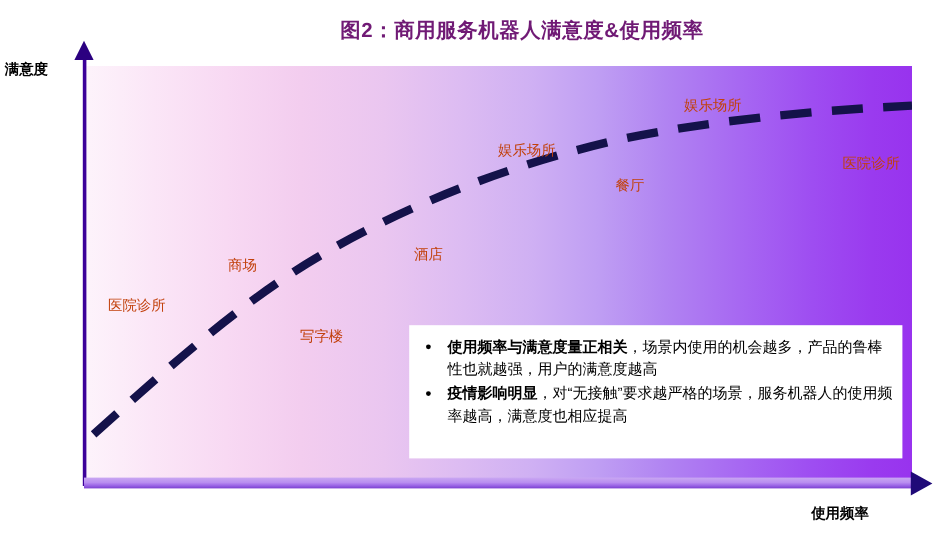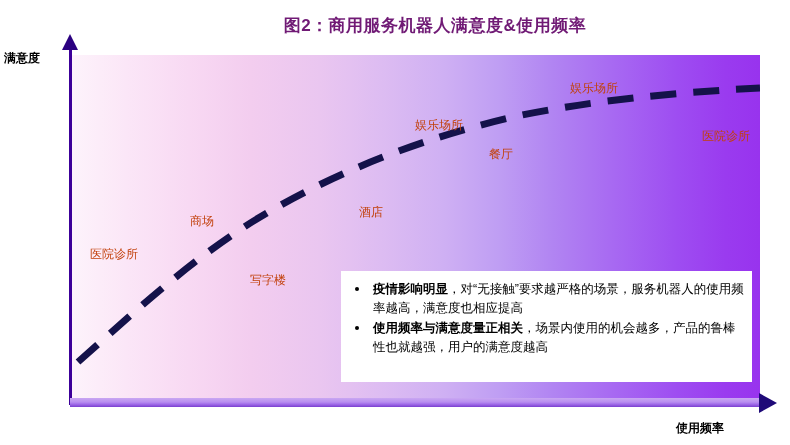--- a/index.html
+++ b/index.html
@@ -173,30 +173,30 @@
   <div id="y-axis-arrow"></div>
   <div id="x-axis-line"></div>
   <div id="x-axis-arrow"></div>
 
   <div class="axis-label" id="y-axis-label">满意度</div>
   <div class="axis-label" id="x-axis-label">使用频率</div>
 
   <div class="point-label" style="left:90px;  top:246px;">医院诊所</div>
   <div class="point-label" style="left:190px; top:213px;">商场</div>
   <div class="point-label" style="left:250px; top:272px;">写字楼</div>
-  <div class="point-label" style="left:359px; top:204px;">酒店</div>
+  <div class="point-label" style="left:345px; top:204px;">酒店</div>
   <div class="point-label" style="left:415px; top:117px;">娱乐场所</div>
-  <div class="point-label" style="left:489px; top:146px;">餐厅</div>
+  <div class="point-label" style="left:513px; top:146px;">餐厅</div>
   <div class="point-label" style="left:570px; top:80px;">娱乐场所</div>
   <div class="point-label" style="left:702px; top:128px;">医院诊所</div>
 
   <div id="callout-box">
     <ul id="callout-list">
       <li class="callout-item">
-        <span class="bullet-dot"></span><b>疫情影响明显</b><span>，对“无接触”要求越严格的场景，服务机器人的使用频率越高，满意度也相应提高</span>
+        <span class="bullet-dot"></span><b>使用频率与满意度量正相关</b><span>，场景内使用的机会越多，产品的鲁棒性也就越强，用户的满意度越高</span>
       </li>
       <li class="callout-item">
-        <span class="bullet-dot"></span><b>使用频率与满意度量正相关</b><span>，场景内使用的机会越多，产品的鲁棒性也就越强，用户的满意度越高</span>
+        <span class="bullet-dot"></span><b>疫情影响明显</b><span>，对“无接触”要求越严格的场景，服务机器人的使用频率越高，满意度也相应提高</span>
       </li>
     </ul>
   </div>
 
 </div>
 
 </body></html>

